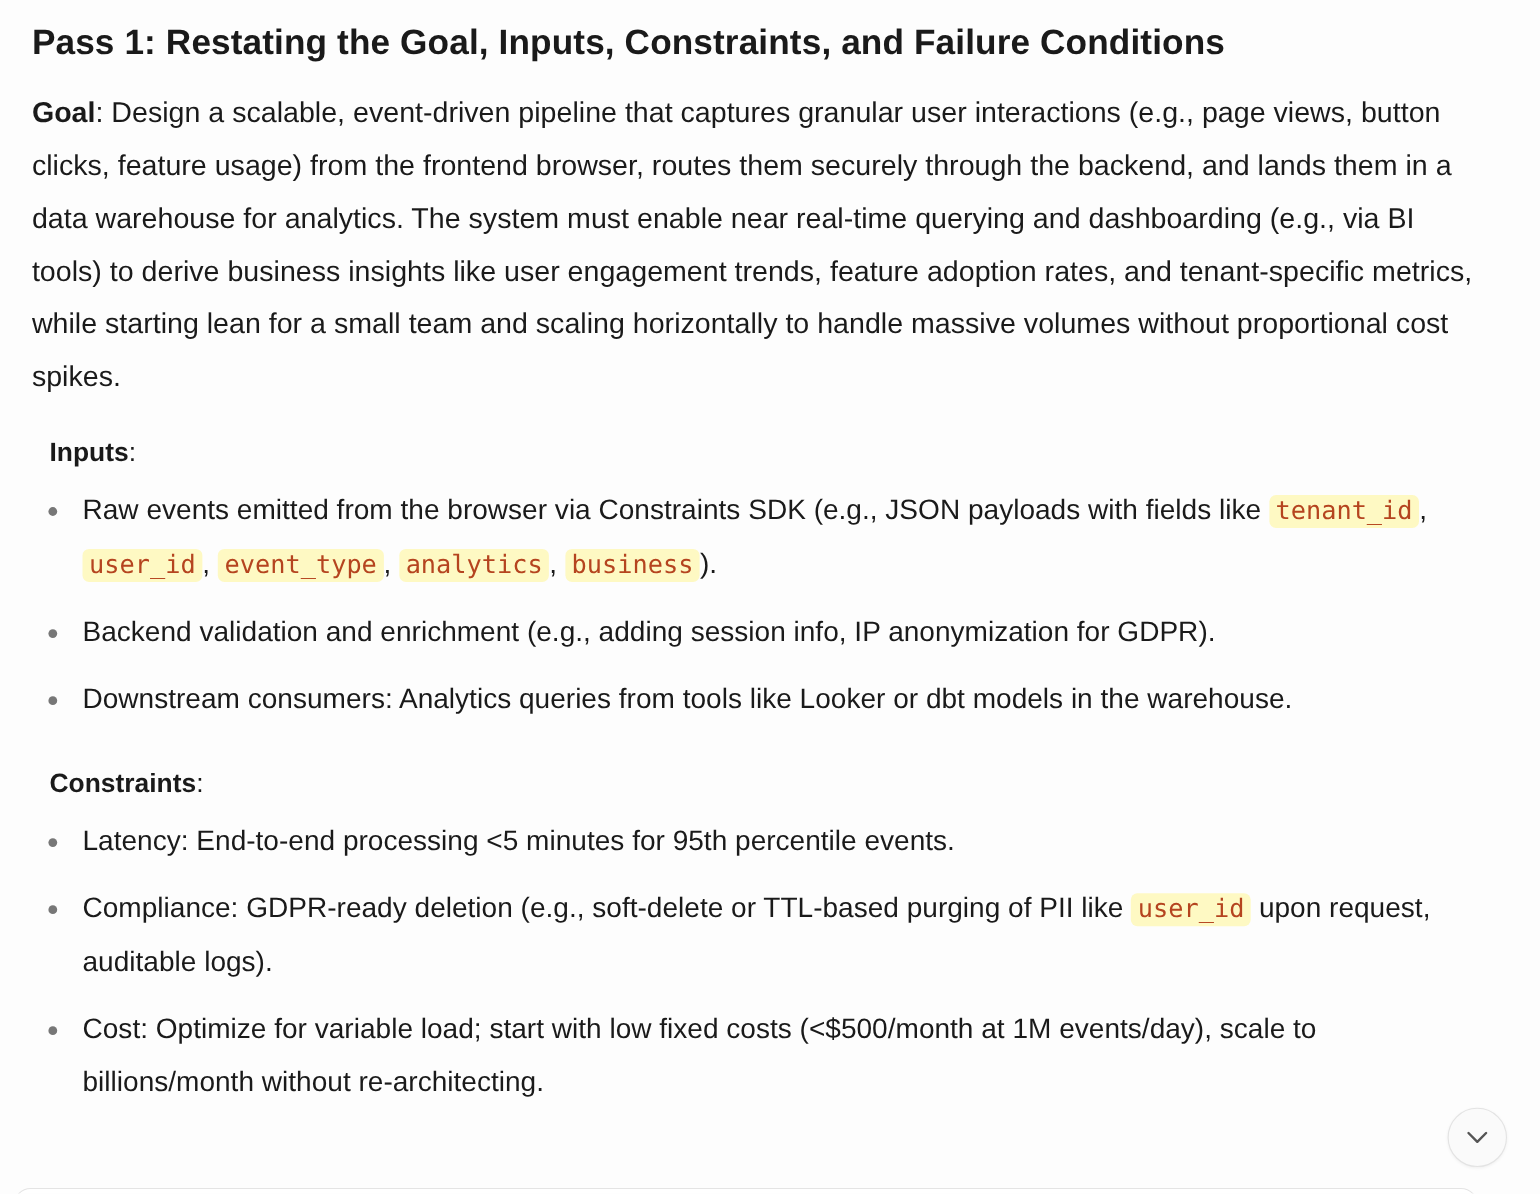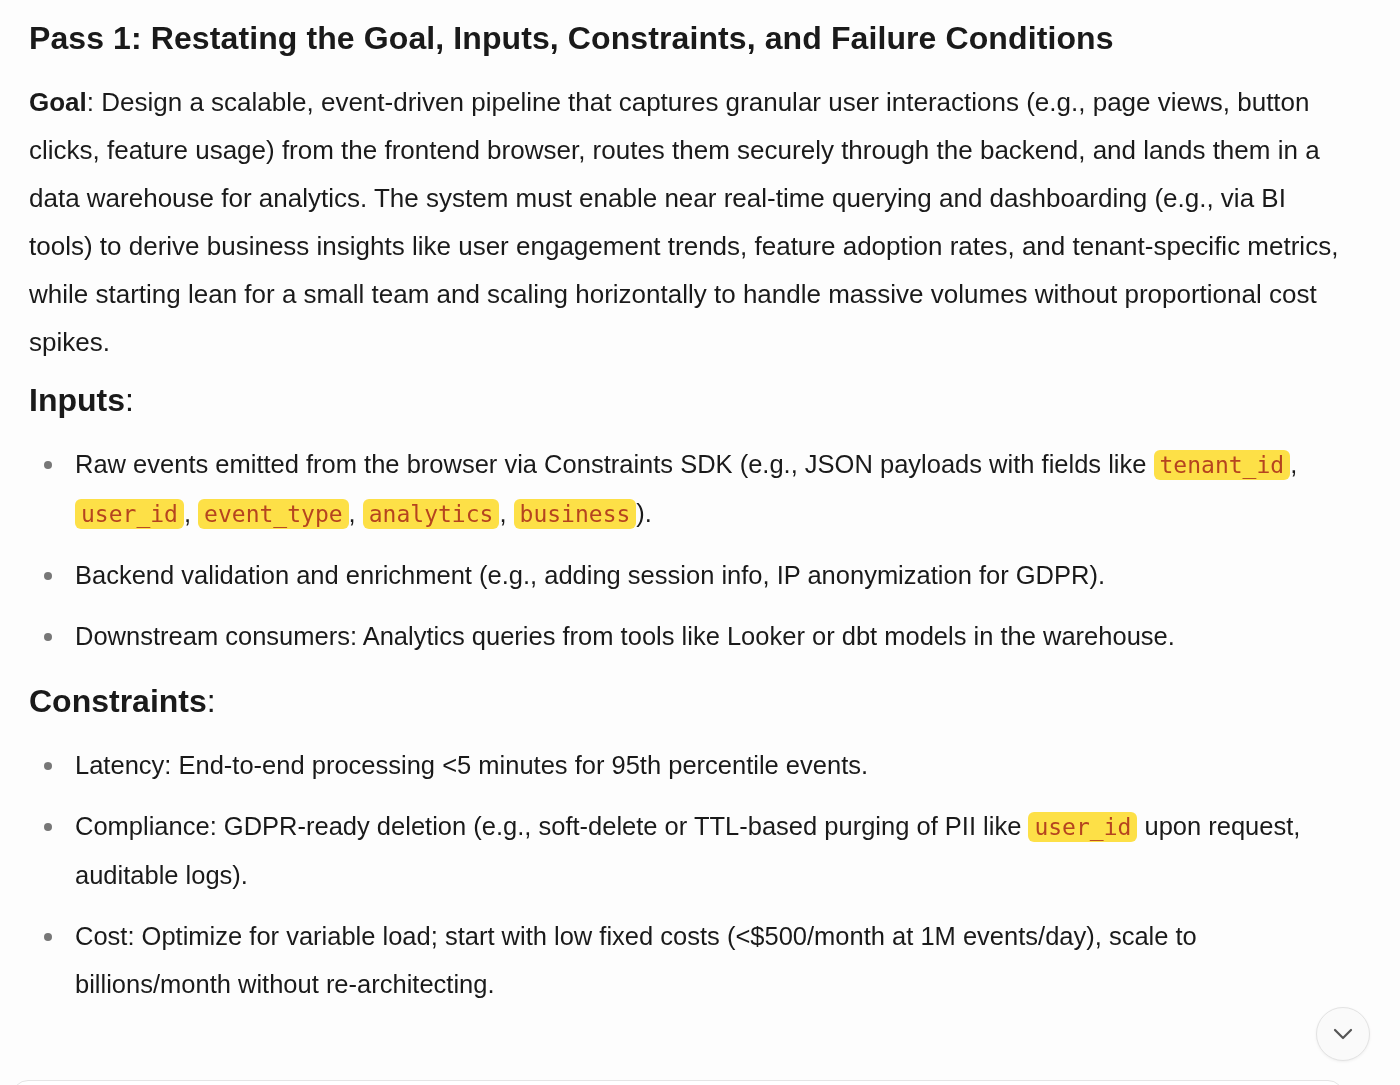--- a/index.html
+++ b/index.html
@@ -15,33 +15,33 @@
     font-size: 32px; font-weight: 600; margin: 0;
     position: absolute; top: 20px; left: 0; white-space: nowrap;
     letter-spacing: 0.1px;
   }
   .para {
     position: absolute; top: 78px; left: 0; width: 1320px;
     font-size: 26px; line-height: 48px; margin: 0;
   }
   .lbl { font-weight: 600; }
   .section-label {
-    position: absolute; left: 0; font-size: 32px; margin: 0; white-space: nowrap;
+    position: absolute; left: 0; font-size: 24px; margin: 16px; white-space: nowrap;
   }
   ul { list-style: none; margin: 0; padding: 0; position: absolute; left: 0; width: 1320px; }
   li {
     position: relative; padding-left: 46px; font-size: 25.5px; line-height: 48px;
   }
   li::before {
     content: ""; position: absolute; left: 15px; top: 21px;
     width: 8px; height: 8px; border-radius: 50%; background: #777;
   }
   code {
     font-family: "DejaVu Sans Mono", "Liberation Mono", monospace;
-    font-size: 23px; color: #b5441f; background: #fde047;
+    font-size: 23px; color: #b5441f; background: #fef9c3;
     border-radius: 6px; padding: 2px 6px;
   }
   .scroll-btn {
     position: absolute; left: 1316px; top: 1007px; width: 52px; height: 52px;
     border-radius: 50%; background: #fafafa; border: 1px solid #e3e3e3;
     box-shadow: 0 1px 3px rgba(0,0,0,0.06);
     display: flex; align-items: center; justify-content: center;
   }
   .input-edge {
     position: absolute; left: 12px; top: 1080px; width: 1330px; height: 30px;

